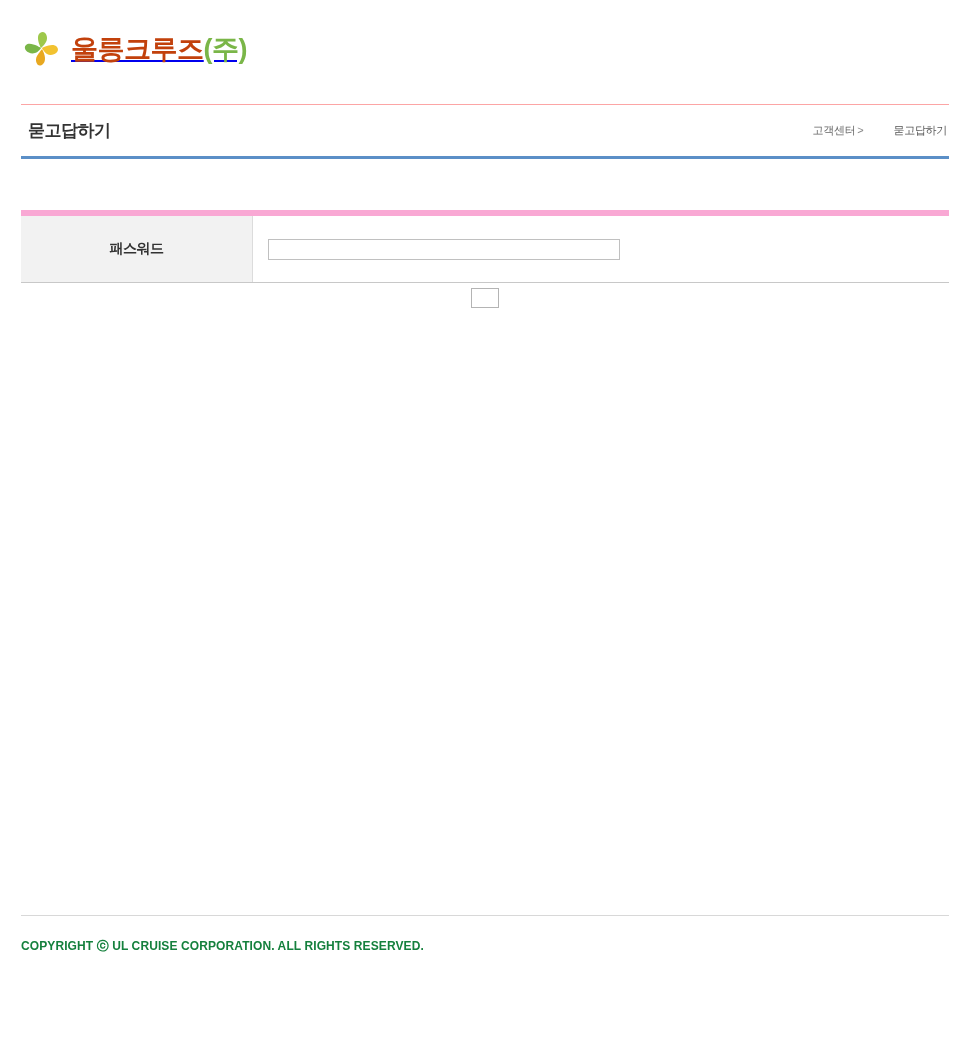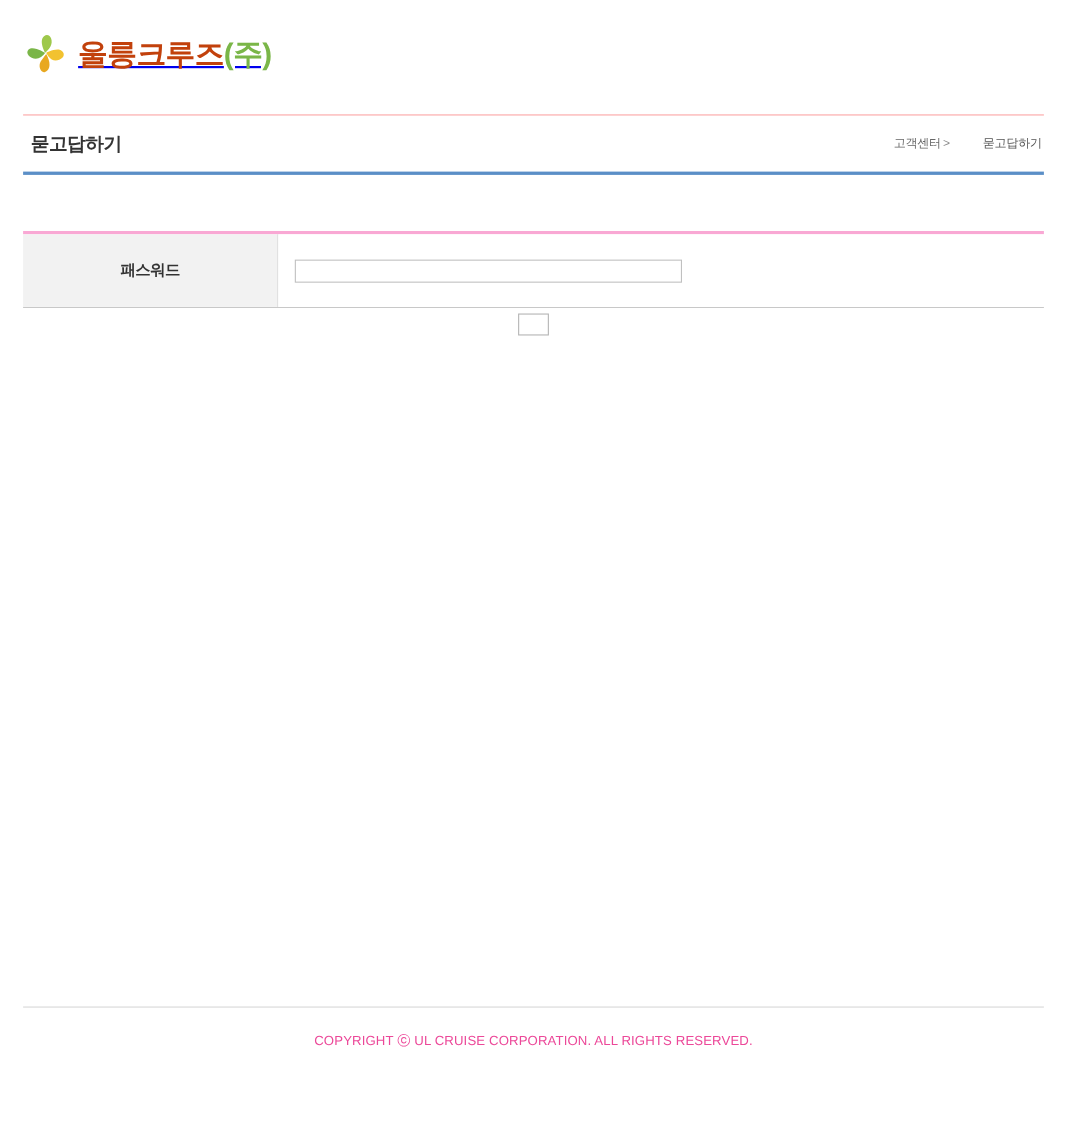--- a/index.html
+++ b/index.html
@@ -81,21 +81,21 @@
     color: #555555;
   }
 
   
   .content {
     margin: 0 21px;
   }
   .form-table {
     margin-top: 51px;
     width: 928px;
-    border-top: 3px solid #f9a8d4;
+    border-top: 6px solid #f9a8d4;
     border-bottom: 1px solid #c8c8c8;
     border-collapse: collapse;
   }
   .form-row {
     display: flex;
     height: 66px;
   }
   .form-label {
     width: 232px;
     box-sizing: border-box;
@@ -150,24 +150,24 @@
   
   .footer {
     position: absolute;
     left: 21px;
     top: 915px;
     width: 928px;
     border-top: 1px solid #d8d8d8;
   }
   .copyright {
     margin-top: 22px;
-    text-align: center;
     font-size: 12px;
-    color: #ec4899;
+    color: #15803d;
     letter-spacing: 0.1px;
+    font-weight: bold;
   }
 </style>
 </head>
 <body>
 
 <div class="header">
   <a class="logo-wrap" href="#">
     <span class="logo-mark">
       <svg width="40" height="42" viewBox="0 0 40 42" xmlns="http://www.w3.org/2000/svg">
         <g>

